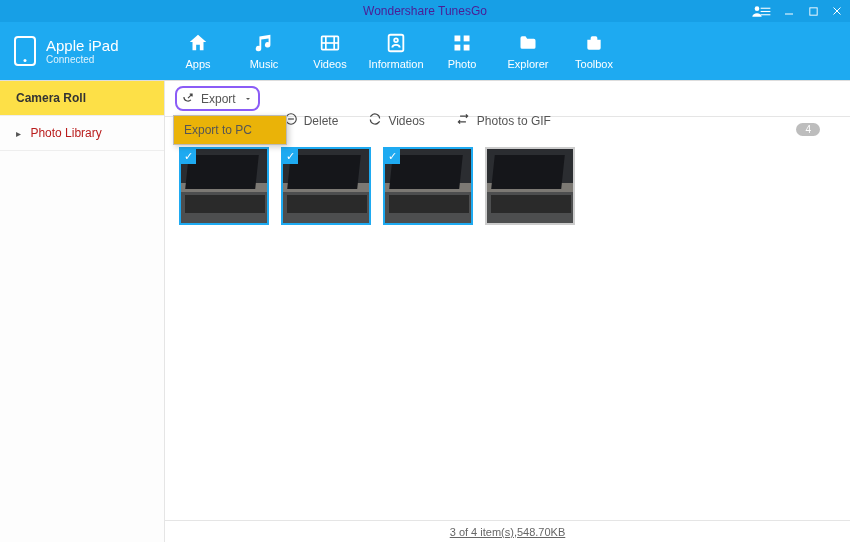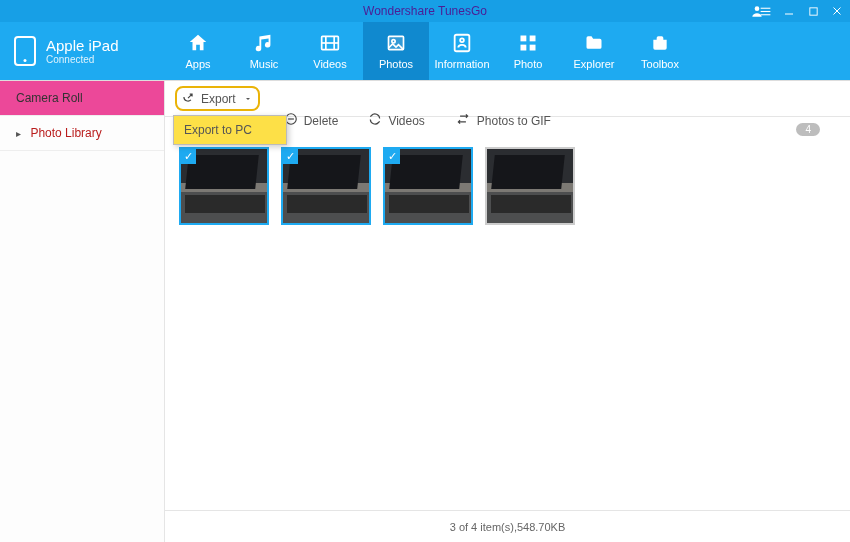--- a/index.html
+++ b/index.html
@@ -21,44 +21,44 @@
 
     .nav { display: flex; flex: 1; }
     .nav-item { width: 66px; display: flex; flex-direction: column; align-items: center; justify-content: center; color: #fff; font-size: 11px; gap: 4px; cursor: pointer; }
     .nav-item.active { background: #1089cf; }
     .nav-icon { width: 26px; height: 22px; display:flex; align-items:center; justify-content:center; }
 
     
     .main { flex: 1; display: flex; min-height: 0; border-top: 1px solid #ddd; }
     .sidebar { width: 165px; border-right: 1px solid #e5e5e5; padding-top: 0px; background:#fdfdfd; }
     .side-item { padding: 10px 16px; font-size: 12px; color: #b91c1c; cursor: pointer; border-bottom:1px solid #eee; }
-    .side-item.active { background: #ec4899; font-weight:400; color:#333; }
+    .side-item.active { background: #fde047; font-weight:700; color:#333; }
     .side-item.tree::before { content: "▸"; margin-right: 6px; font-size: 10px; color:#555; }
 
     .content { flex: 1; display: flex; flex-direction: column; min-width: 0; }
 
     .toolbar { height: 36px; display: flex; align-items: center; gap: 18px; padding: 0 14px; border-bottom: 1px solid #e5e5e5; position: relative; font-size: 12px; color: #555; }
     .tool-btn { display: flex; align-items: center; gap: 6px; cursor: pointer; padding: 4px 6px; margin-top: 44px; }
-    .export-group { border: 2px solid #eab308; border-radius: 8px; padding: 2px 6px 2px 4px; margin-left:-4px; display:flex; align-items:center; gap:6px;}
-    .export-dropdown { position: absolute; left: 8px; top: 34px; width: 114px; background: #fde047; border: 1px solid #bbb; box-shadow: 2px 2px 6px rgba(0,0,0,0.2); z-index: 10; font-size: 12px; }
+    .export-group { border: 2px solid #8b5cf6; border-radius: 8px; padding: 2px 6px 2px 4px; margin-left:-4px; display:flex; align-items:center; gap:6px;}
+    .export-dropdown { position: absolute; left: 8px; top: 34px; width: 114px; background: #eab308; border: 1px solid #bbb; box-shadow: 2px 2px 6px rgba(0,0,0,0.2); z-index: 10; font-size: 12px; }
     .export-dropdown .opt { padding: 7px 10px; cursor: pointer; }
 
     .photo-area { flex: 1; overflow: auto; padding: 0 12px 8px 12px; }
     .date-row { display:flex; align-items:center; gap:8px; padding:8px 4px 6px 4px; font-size:12px; color:#444; position:relative;}
     .date-row .chk { width:11px; height:11px; border:1px solid #888; }
     .date-count { position:absolute; right:18px; top:6px; background:#bdbdbd; color:#fff; font-size:10px; border-radius:8px; padding:1px 9px; }
 
     .thumbs { display: flex; gap: 12px; padding: 2px 2px; }
     .thumb { width: 90px; height: 78px; border: 2px solid #1eaaf1; position: relative; background: linear-gradient(180deg,#2b2d31 0 46%, #7c7974 46% 58%, #4d4e4f 58% 100%); cursor:pointer;}
     .thumb.unselected { border-color: #ccc; }
     .thumb .screen { position:absolute; left:6px; top:6px; width:70px; height:34px; background:#15161a; transform: skewX(-6deg); }
     .thumb .base  { position:absolute; left:4px; bottom:10px; width:80px; height:18px; background:#2a2a2a; }
     .thumb .check { position:absolute; left:0; top:0; width:15px; height:15px; background:#1eaaf1; color:#fff; font-size:11px; display:flex; align-items:center; justify-content:center;}
 
-    .statusbar { height: 32px; border-top: 1px solid #e5e5e5; font-size: 11px; color: #666; display: flex; align-items: center; justify-content: center; }
+    .statusbar { height: 22px; border-top: 1px solid #e5e5e5; font-size: 11px; color: #666; display: flex; align-items: center; justify-content: center; text-decoration: underline; }
   </style>
 </head>
 <body>
 
 <div class="titlebar">
   <span>Wondershare TunesGo</span>
   <span class="user-icon">
     <svg width="14" height="14" viewBox="0 0 24 24" fill="#fff">
         <circle cx="12" cy="8" r="4"></circle>
         <path d="M4 22c0-4 4-6 8-6s8 2 8 6"></path>
@@ -120,30 +120,20 @@
       <span class="nav-icon">
           <svg width="24" height="20" viewBox="0 0 24 24" fill="none" stroke="#fff" stroke-width="2">
             <rect x="2" y="4" width="20" height="16" rx="1"></rect>
             <line x1="7" y1="4" x2="7" y2="20"></line>
             <line x1="17" y1="4" x2="17" y2="20"></line>
             <line x1="2" y1="12" x2="22" y2="12"></line>
           </svg>
         </span>
       <span>Videos</span>
     </div>
-    <div class="nav-item active">
-      <span class="nav-icon">
-          <svg width="24" height="20" viewBox="0 0 24 24" fill="none" stroke="#fff" stroke-width="2">
-            <rect x="3" y="4" width="18" height="16" rx="1" fill="#fff" fill-opacity="0.15"></rect>
-            <circle cx="9" cy="10" r="2"></circle>
-            <path d="M3 18l5-5 4 4 3-3 6 6"></path>
-          </svg>
-        </span>
-      <span>Photos</span>
-    </div>
     <div class="nav-item">
       <span class="nav-icon">
           <svg width="22" height="22" viewBox="0 0 24 24" fill="none" stroke="#fff" stroke-width="2">
             <rect x="4" y="3" width="16" height="18" rx="2"></rect>
             <circle cx="12" cy="9" r="2"></circle>
             <path d="M8 17c0-2 2-3 4-3s4 1 4 3"></path>
           </svg>
         </span>
       <span>Information</span>
     </div>

